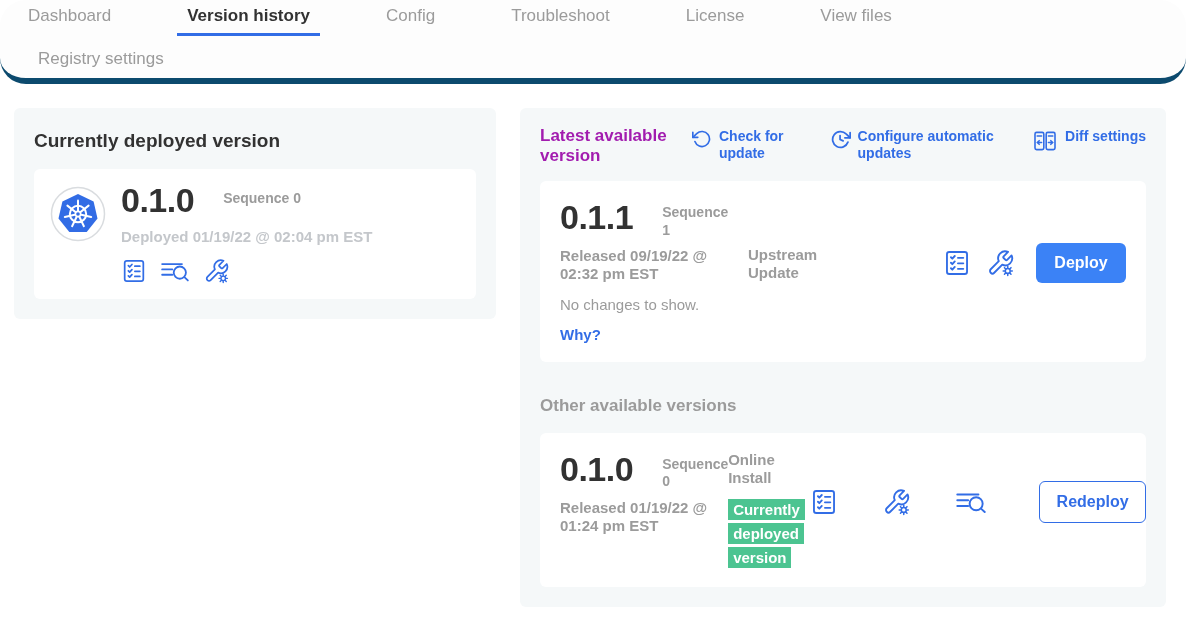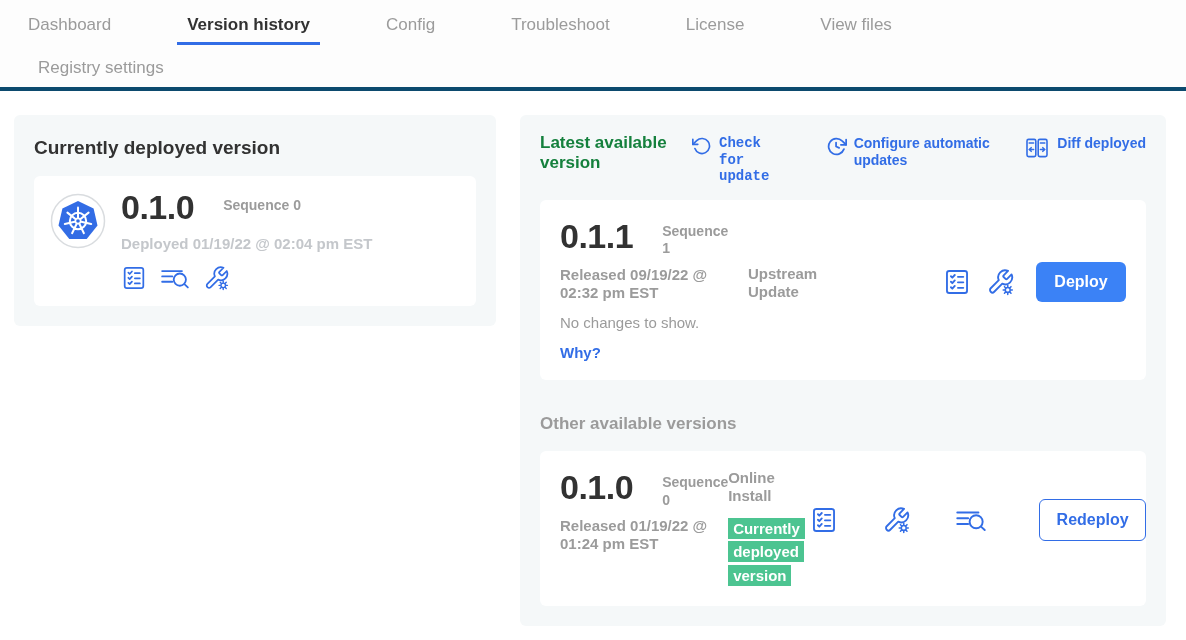--- a/index.html
+++ b/index.html
@@ -4,21 +4,21 @@
 <style>
   * { box-sizing: border-box; margin: 0; padding: 0; }
   html, body {
     width: 1186px; height: 640px; overflow: hidden;
     background: #ffffff;
     font-family: "Liberation Sans", sans-serif;
     color: #323232;
   }
 
   
-  .topnav { background: #fdfdfd; border-bottom: 4px solid #0c4a6e; padding-top: 15px; }
+  .topnav { background: #fdfdfd; border-bottom: 6px solid #0c4a6e; padding-top: 6px; border-radius: 26px; }
   .nav-row1 { display: flex; padding-left: 18px; }
   .tab {
     font-size: 17px; color: #9b9b9b; padding: 0 10px 7px;
     margin-right: 56px; border-bottom: 3px solid transparent;
     cursor: pointer; white-space: nowrap;
   }
   .tab.active { color: #323232; font-weight: 700; border-bottom-color: #326de6; }
   .nav-row2 { padding: 13px 0 9px 38px; }
   .tab2 { font-size: 17px; color: #9b9b9b; cursor: pointer; display: inline-block; }
 
@@ -35,24 +35,24 @@
   .vnum { font-size: 34px; font-weight: 700; color: #323232; line-height: 1.1; letter-spacing: -0.5px; }
   .vseq { font-size: 14px; font-weight: 600; color: #9b9b9b; padding-top: 8px; white-space: nowrap; }
   .vseq.wrap { white-space: normal; width: 66px; line-height: 1.25; padding-top: 5px; }
   .deployed-at { font-size: 15px; font-weight: 600; color: #c4c7cb; margin-top: 9px; }
   .icon-row { display: flex; align-items: center; gap: 13px; margin-top: 13px; color: #326de6; }
   .icon-btn { display: inline-flex; cursor: pointer; color: #326de6; }
 
   
   .right-panel { width: 646px; padding: 18px 20px 20px; }
   .rp-header { display: flex; align-items: flex-start; margin-bottom: 15px; }
-  .rp-title { width: 152px; font-size: 17px; font-weight: 700; color: #15803d; line-height: 1.18; }
+  .rp-title { width: 152px; font-size: 17px; font-weight: 700; color: #a21caf; line-height: 1.18; }
   .rp-actions { flex: 1; display: flex; justify-content: space-between; align-items: flex-start; padding-top: 2px; }
   .rp-action { display: flex; gap: 7px; align-items: flex-start; color: #326de6; font-size: 14px; font-weight: 700; line-height: 1.18; cursor: pointer; }
-  .rp-action .lbl-w72 { max-width: 74px; font-family: Liberation Mono, monospace; }
+  .rp-action .lbl-w72 { max-width: 74px; }
   .rp-action .lbl-w136 { max-width: 138px; }
   .rp-action svg { flex: 0 0 auto; margin-top: 1px; }
 
   .vcard { background: #fff; border-radius: 6px; padding: 18px 20px; }
   .vc-top { display: flex; }
   .vc-left { width: 188px; }
   .released { font-size: 15px; font-weight: 700; color: #9b9b9b; line-height: 1.22; margin-top: 8px; }
   .vc-source { width: 95px; font-size: 15px; font-weight: 700; color: #9b9b9b; line-height: 1.22; }
   .pt-source { padding-top: 47px; }
   .vc-actions { margin-left: auto; display: flex; align-items: center; gap: 15px; color: #326de6; }
@@ -186,21 +186,21 @@
           <svg width="26" height="24" viewBox="0 0 24 24" fill="none" stroke="currentColor" stroke-width="1.6" stroke-linecap="round" stroke-linejoin="round">
             <rect x="2" y="3.4" width="8.8" height="17.2" rx="1.6"></rect>
             <rect x="13.2" y="3.4" width="8.8" height="17.2" rx="1.6"></rect>
             <line x1="4.2" y1="7" x2="8.6" y2="7"></line>
               <line x1="15.4" y1="7" x2="19.8" y2="7"></line>
             <line x1="8.6" y1="13.5" x2="4.4" y2="13.5"></line>
               <polyline points="6.2 11.7 4.4 13.5 6.2 15.3"></polyline>
             <line x1="15.4" y1="13.5" x2="19.6" y2="13.5"></line>
               <polyline points="17.8 11.7 19.6 13.5 17.8 15.3"></polyline>
           </svg>
-          <span>Diff deployed</span>
+          <span>Diff settings</span>
         </span>
       </div>
     </div>
 
     <div class="vcard">
       <div class="vc-top">
         <div class="vc-left">
           <div class="version-row">
             <span class="vnum">0.1.1</span>
             <span class="vseq wrap">Sequence 1</span>

